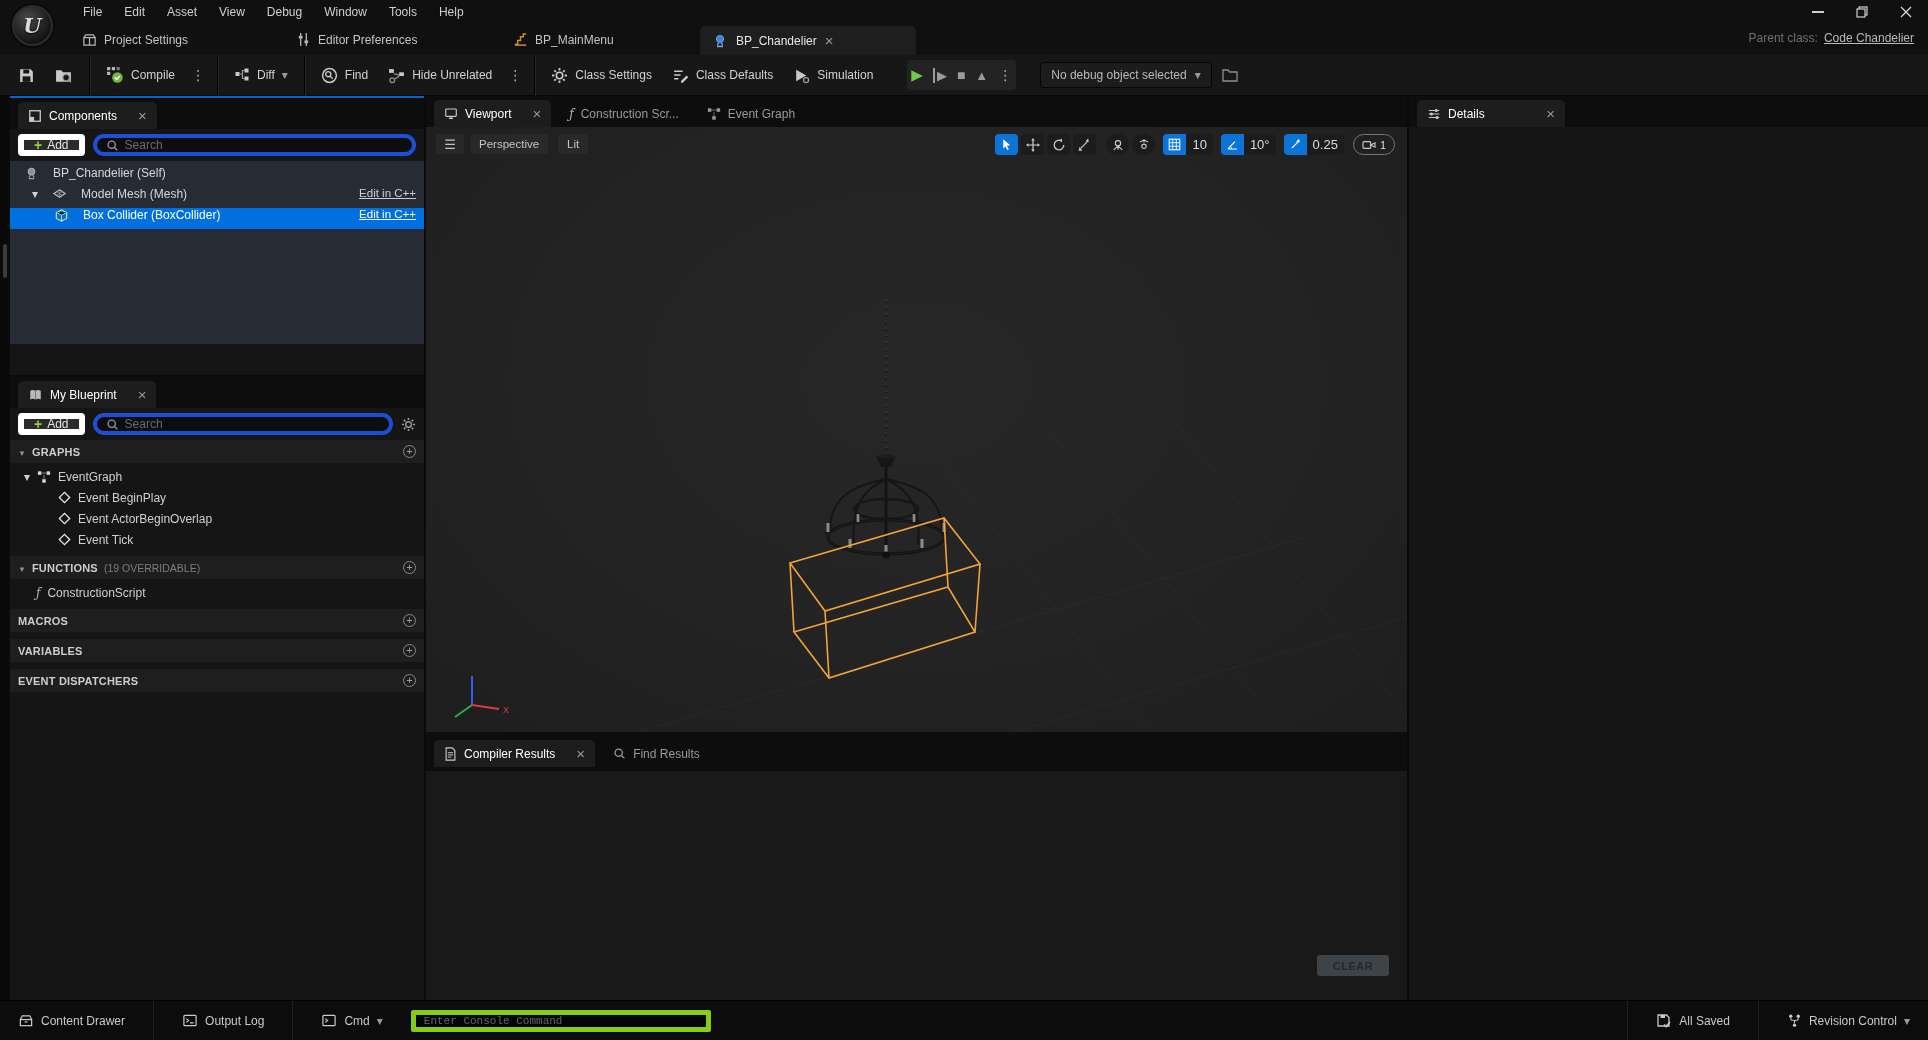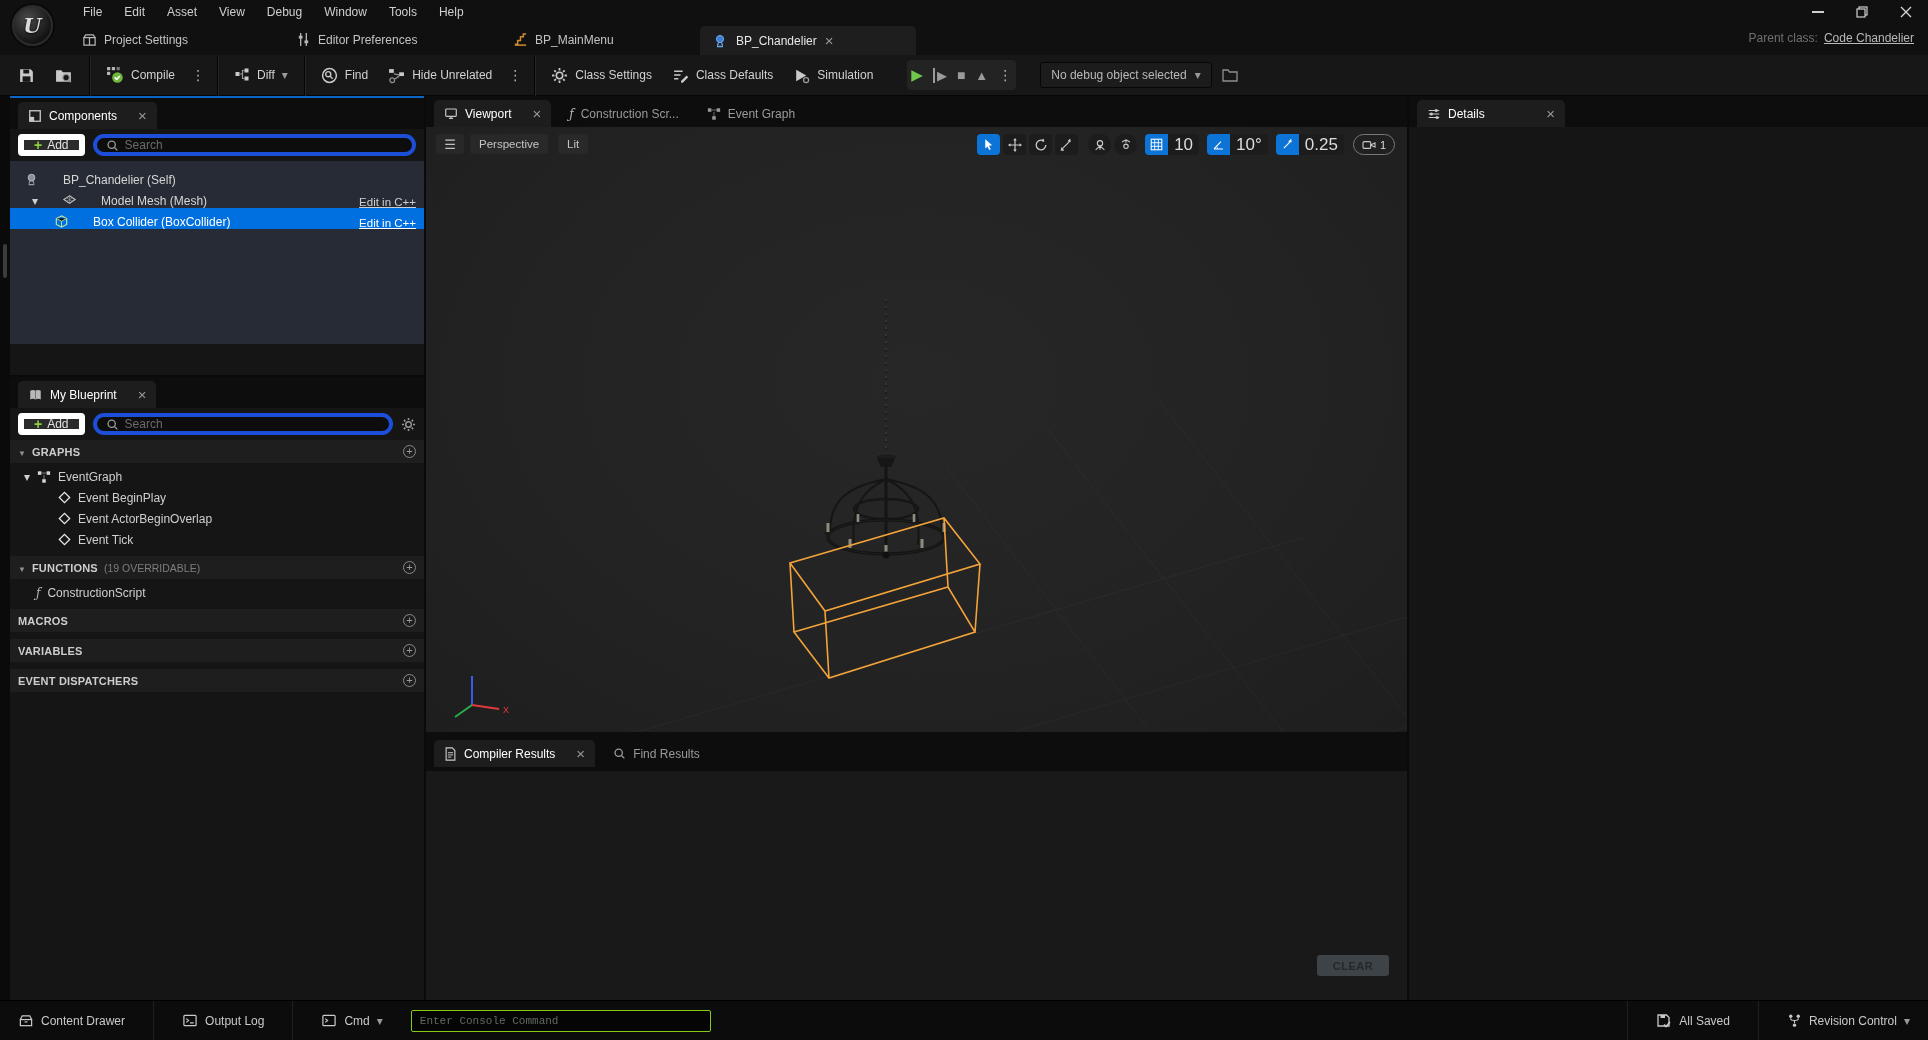--- a/index.html
+++ b/index.html
@@ -67,21 +67,21 @@
   .add-btn { display:flex; align-items:center; gap:5px; background:#2b2b2b; border:6px solid #ffffff;
     border-radius:4px; height:22px; padding:0 10px; color:#e2e2e2; }
   .searchbox { flex:1; display:flex; align-items:center; gap:6px; background:#0d0d0d;
     border:4px solid #1d4ed8; border-radius:11px; height:22px; padding:0 9px; }
   .searchbox input { flex:1; background:transparent; border:none; color:#cfcfcf; font-size:12px;
     font-family:"Liberation Sans", sans-serif; }
   .searchbox input::placeholder { color:#6b6b6b; }
 
   
   .comp-tree { background:#262b35; height:183px; padding-top:5px; }
-  .tree-row { height:21px; display:flex; align-items:flex-end; gap:24px; color:#d6d6d6; padding-right:8px; }
+  .tree-row { height:21px; display:flex; align-items:flex-start; gap:14px; color:#d6d6d6; padding-right:8px; }
   .tree-row .link { margin-left:auto; text-decoration:underline; color:#cfcfcf; font-size:11.5px; }
   .tree-row.selected { background:#0070e0; color:#fff; }
   .tree-row.selected .link { color:#fff; }
 
   
   .mb-list { background:#151515; }
   .sec-head { height:23px; background:#1e1e1e; display:flex; align-items:center; gap:6px;
     padding:0 8px; margin-bottom:3px; }
   .sec-head .t { font-weight:bold; font-size:11px; color:#cdcdcd; letter-spacing:.2px; }
   .sec-head .sub { color:#7d7d7d; font-size:10.5px; }
@@ -97,37 +97,37 @@
     background:radial-gradient(ellipse at 50% 42%, #272727 0%, #232323 55%, #1e1e1e 100%); overflow:hidden; }
   .vp-pill { position:absolute; top:7px; height:20px; background:rgba(42,42,42,.85);
     border-radius:3px; display:flex; align-items:center; justify-content:center;
     padding:0 9px; color:#c4c4c4; font-size:11.5px; }
   .vp-tools { position:absolute; top:7px; right:12px; display:flex; align-items:center; gap:3px; }
   .vt { width:23px; height:21px; background:rgba(28,28,28,.9); border-radius:4px;
     display:flex; align-items:center; justify-content:center; }
   .vt.blue { background:#0b74d6; }
   .vt.left { border-radius:4px 0 0 4px; }
   .chip { height:21px; background:rgba(28,28,28,.9); border-radius:0 4px 4px 0;
-    display:flex; align-items:center; padding:0 6px; color:#dcdcdc; font-size:17px; }
+    display:flex; align-items:center; padding:0 6px; color:#dcdcdc; font-size:13px; }
   .vt-group { display:flex; margin-left:5px; }
   .cam-pill { display:flex; align-items:center; gap:4px; height:21px; border:1px solid #777;
     border-radius:11px; padding:0 8px; margin-left:6px; color:#dcdcdc; font-size:11px; }
 
   
   .bottom-content { position:absolute; left:0; top:675px; width:981px; height:229px; background:#191919; }
   .clear-btn { position:absolute; right:18px; bottom:24px; width:72px; height:21px; background:#3d4347;
     border-radius:3px; color:#23282c; font-weight:bold; font-size:11px; letter-spacing:.5px;
     display:flex; align-items:center; justify-content:center; }
 
   
   .statusbar { position:absolute; left:0; top:1000px; width:1928px; height:40px; background:#0c0c0c;
     border-top:1px solid #000; display:flex; align-items:center; }
   .sb-btn { display:flex; align-items:center; gap:7px; padding:0 28px; height:36px; color:#c9c9c9; }
   .sb-sep { width:1px; height:40px; background:#1f1f1f; }
-  .console-input { width:300px; height:22px; background:#050505; border:1px solid #84cc16;
+  .console-input { width:300px; height:22px; background:#050505; border:5px solid #84cc16;
     border-radius:2px; color:#a8b0a8; padding:0 8px; font-family:"Liberation Mono", monospace; font-size:11px; }
   .console-input::placeholder { color:#5f6a60; }
 
   .left-strip { position:absolute; left:0; top:96px; width:10px; height:904px; background:#0a0a0a; }
   .strip-handle { position:absolute; left:3px; top:148px; width:4px; height:34px; background:#3c3c3c; border-radius:2px; }
 
   svg.ic { display:block; }
 </style>
 </head>
 <body>

